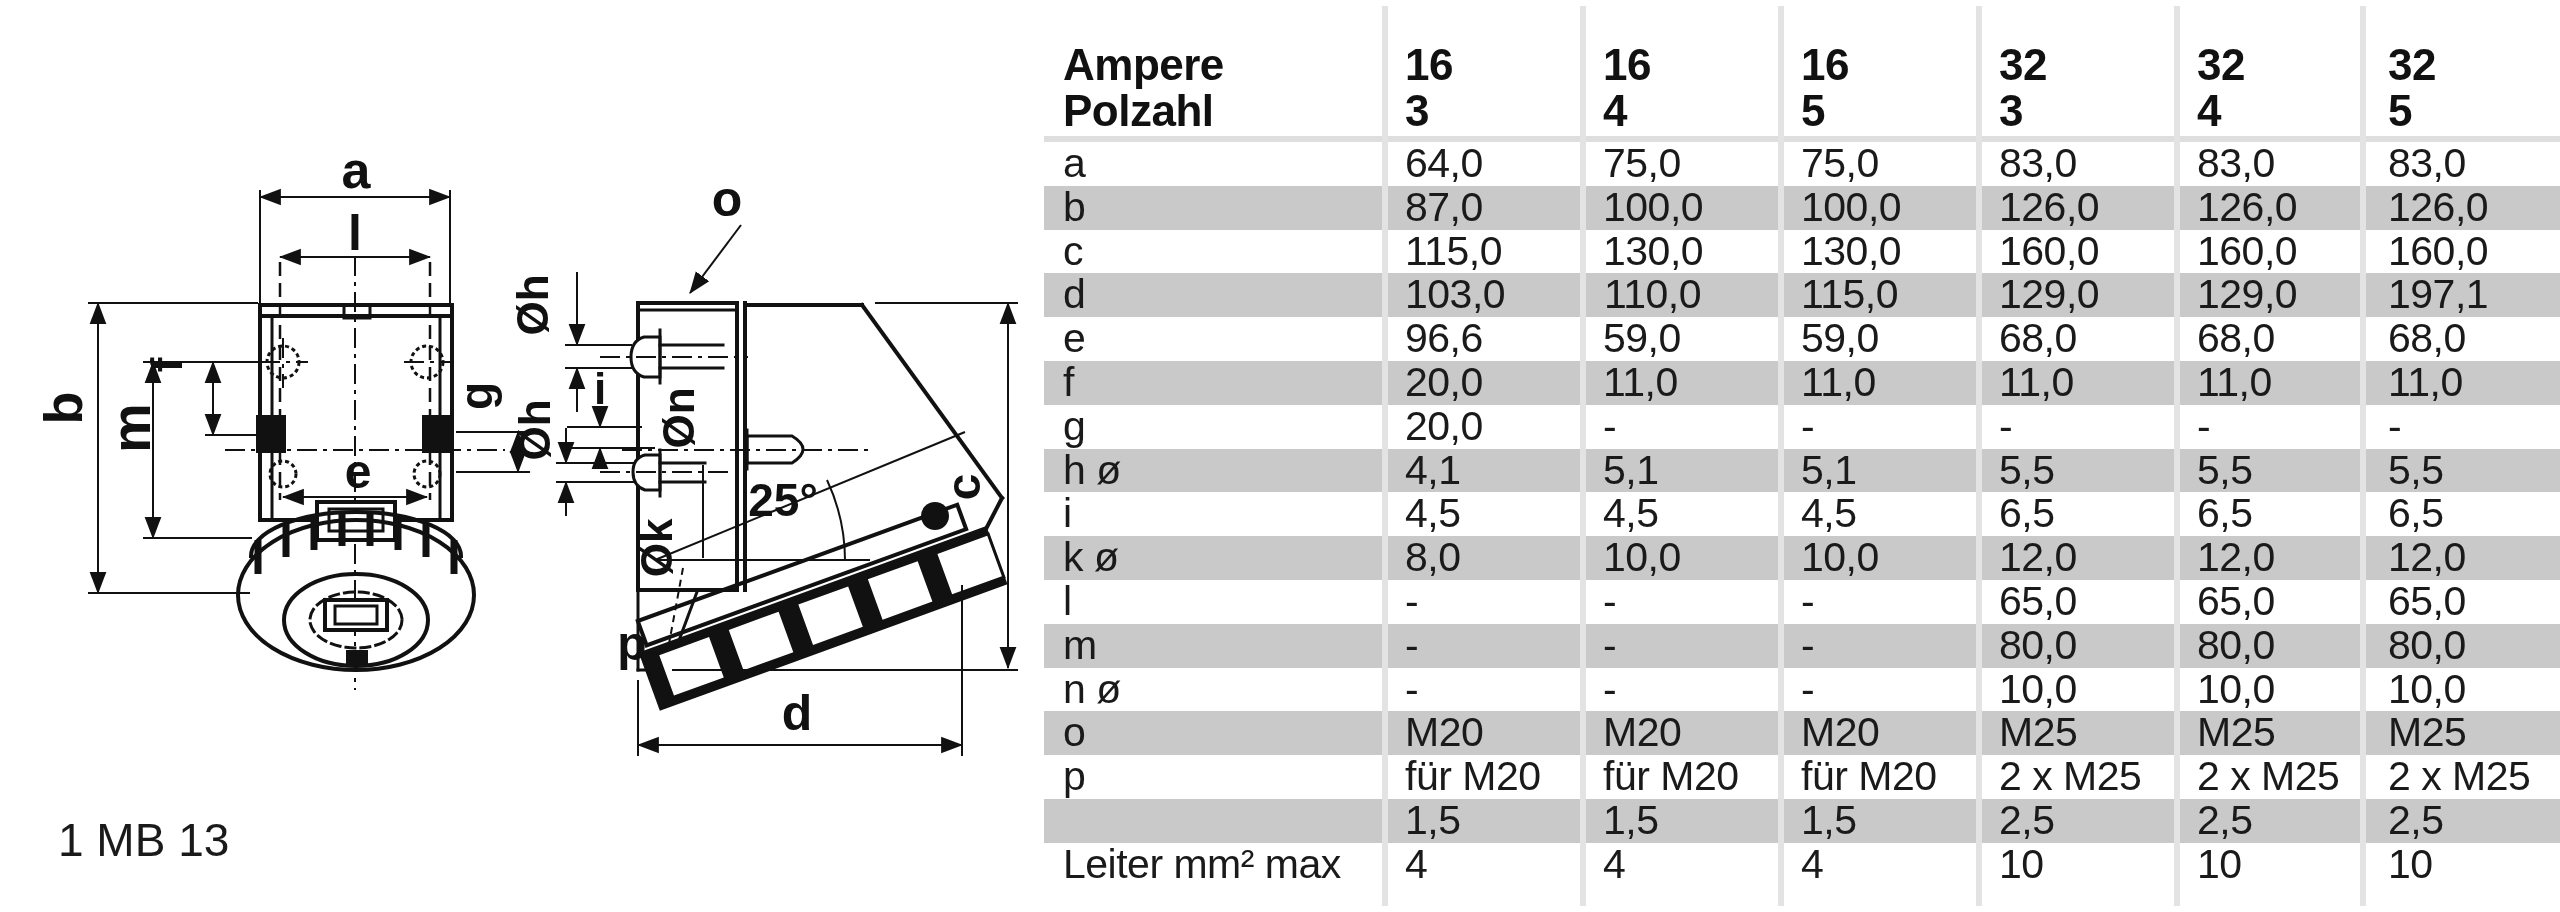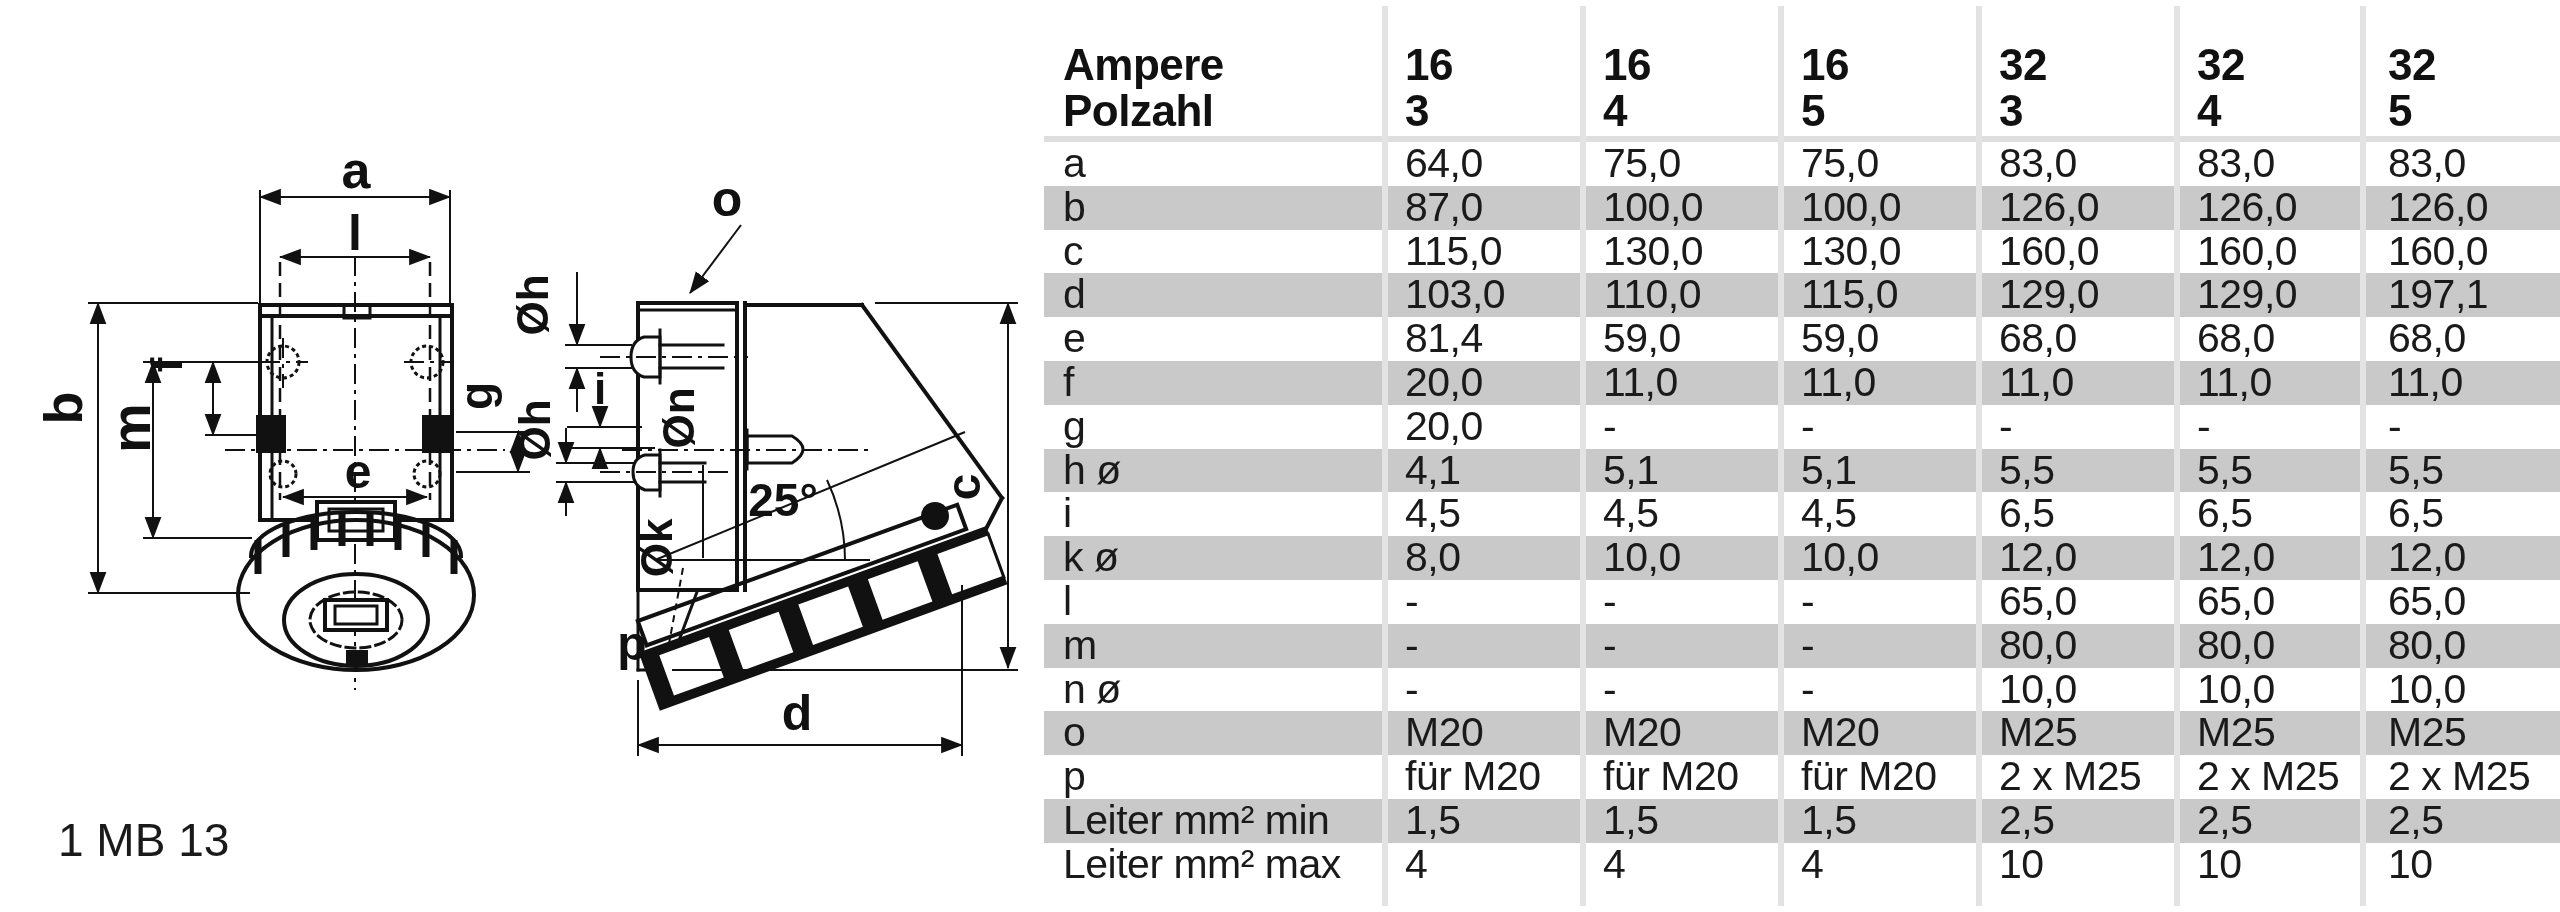--- a/index.html
+++ b/index.html
@@ -254,21 +254,21 @@
       <div class="tcell" style="left: 1153px; top: 229.6px; height: 43.8px;">160,0</div>
       <div class="tcell" style="left: 1344px; top: 229.6px; height: 43.8px;">160,0</div>
       <div class="tcell" style="left: 19px; top: 273.4px; height: 43.8px;">d</div>
       <div class="tcell" style="left: 361px; top: 273.4px; height: 27px;">103,0</div>
       <div class="tcell" style="left: 560px; top: 273.4px; height: 43.8px;">110,0</div>
       <div class="tcell" style="left: 757px; top: 273.4px; height: 43.8px;">115,0</div>
       <div class="tcell" style="left: 955px; top: 273.4px; height: 43.8px;">129,0</div>
       <div class="tcell" style="left: 1153px; top: 273.4px; height: 43.8px;">129,0</div>
       <div class="tcell" style="left: 1344px; top: 273.4px; height: 43.8px;">197,1</div>
       <div class="tcell" style="left: 19px; top: 317.2px; height: 43.8px;">e</div>
-      <div class="tcell" style="left: 361px; top: 317.2px; height: 43.8px;">81,4</div>
+      <div class="tcell" style="left: 361px; top: 317.2px; height: 43.8px;">96,6</div>
       <div class="tcell" style="left: 559px; top: 317.2px; height: 43.8px;">59,0</div>
       <div class="tcell" style="left: 757px; top: 317.2px; height: 43.8px;">59,0</div>
       <div class="tcell" style="left: 955px; top: 317.2px; height: 43.8px;">68,0</div>
       <div class="tcell" style="left: 1153px; top: 317.2px; height: 43.8px;">68,0</div>
       <div class="tcell" style="left: 1344px; top: 317.2px; height: 43.8px;">68,0</div>
       <div class="tcell" style="left: 19px; top: 361px; height: 43.8px;">f</div>
       <div class="tcell" style="left: 361px; top: 361px; height: 43.8px;">20,0</div>
       <div class="tcell" style="left: 559px; top: 361px; height: 43.8px;">11,0</div>
       <div class="tcell" style="left: 757px; top: 361px; height: 43.8px;">11,0</div>
       <div class="tcell" style="left: 955px; top: 361px; height: 43.8px;">11,0</div>
@@ -330,21 +330,20 @@
       <div class="tcell" style="left: 955px; top: 711.4px; height: 43.8px;">M25</div>
       <div class="tcell" style="left: 1153px; top: 711.4px; height: 43.8px;">M25</div>
       <div class="tcell" style="left: 1344px; top: 711.4px; height: 43.8px;">M25</div>
       <div class="tcell" style="left: 19px; top: 755.2px; height: 43.8px;">p</div>
       <div class="tcell" style="left: 361px; top: 755.2px; height: 43.8px;">für M20</div>
       <div class="tcell" style="left: 559px; top: 755.2px; height: 43.8px;">für M20</div>
       <div class="tcell" style="left: 757px; top: 755.2px; height: 43.8px;">für M20</div>
       <div class="tcell" style="left: 955px; top: 755.2px; height: 43.8px;">2 x M25</div>
       <div class="tcell" style="left: 1153px; top: 755.2px; height: 43.8px;">2 x M25</div>
       <div class="tcell" style="left: 1344px; top: 755.2px; height: 43.8px;">2 x M25</div>
-      <div class="tcell" style="left: 19px; top: 799px; height: 43.8px;">Leiter mm² min</div>
       <div class="tcell" style="left: 361px; top: 799px; height: 43.8px;">1,5</div>
       <div class="tcell" style="left: 559px; top: 799px; height: 43.8px;">1,5</div>
       <div class="tcell" style="left: 757px; top: 799px; height: 43.8px;">1,5</div>
       <div class="tcell" style="left: 955px; top: 799px; height: 43.8px;">2,5</div>
       <div class="tcell" style="left: 1153px; top: 799px; height: 43.8px;">2,5</div>
       <div class="tcell" style="left: 1344px; top: 799px; height: 43.8px;">2,5</div>
       <div class="tcell" style="left: 19px; top: 842.8px; height: 43.8px;">Leiter mm² max</div>
       <div class="tcell" style="left: 361px; top: 842.8px; height: 43.8px;">4</div>
       <div class="tcell" style="left: 559px; top: 842.8px; height: 43.8px;">4</div>
       <div class="tcell" style="left: 757px; top: 842.8px; height: 43.8px;">4</div>

